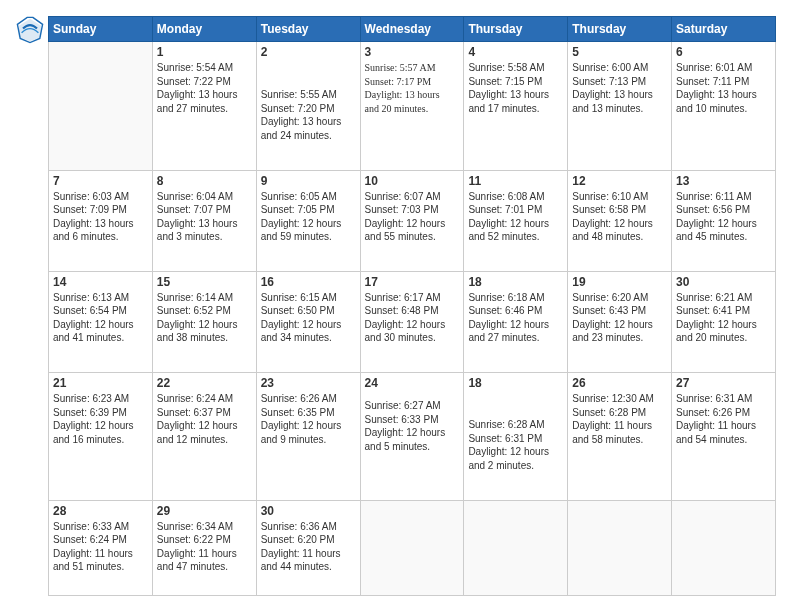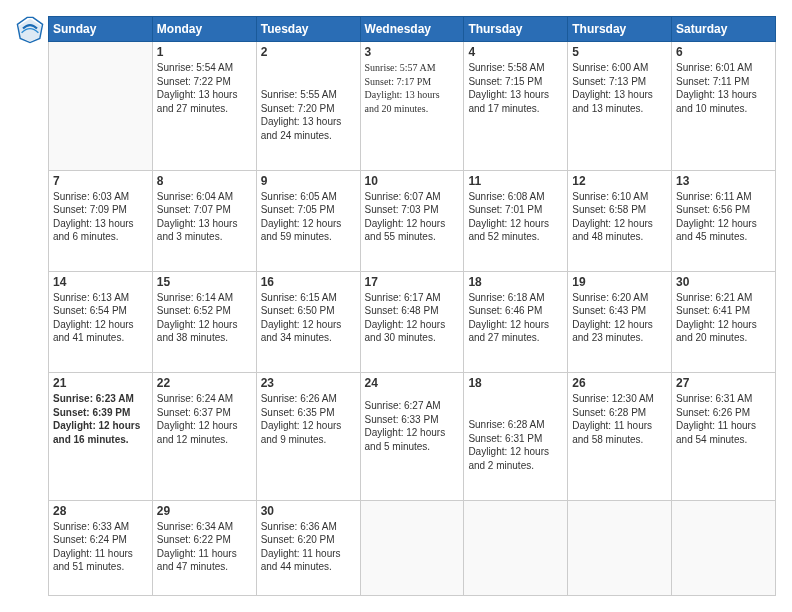--- a/index.html
+++ b/index.html
@@ -275,21 +275,21 @@
             <span class="day-num">30</span>
             <div class="cell-info" style="white-space: pre-line;">Sunrise: 6:21 AM
 Sunset: 6:41 PM
 Daylight: 12 hours
 and 20 minutes.</div>
           </td>
         </tr>
         <tr>
           <td>
             <span class="day-num">21</span>
-            <div class="cell-info" style="white-space: pre-line; font-weight: bold;">Sunrise: 6:23 AM
+            <div class="cell-info" style="white-space: pre-line;">Sunrise: 6:23 AM
 Sunset: 6:39 PM
 Daylight: 12 hours
 and 16 minutes.</div>
           </td>
           <td>
             <span class="day-num">22</span>
             <div class="cell-info" style="white-space: pre-line;">Sunrise: 6:24 AM
 Sunset: 6:37 PM
 Daylight: 12 hours
 and 12 minutes.</div>

